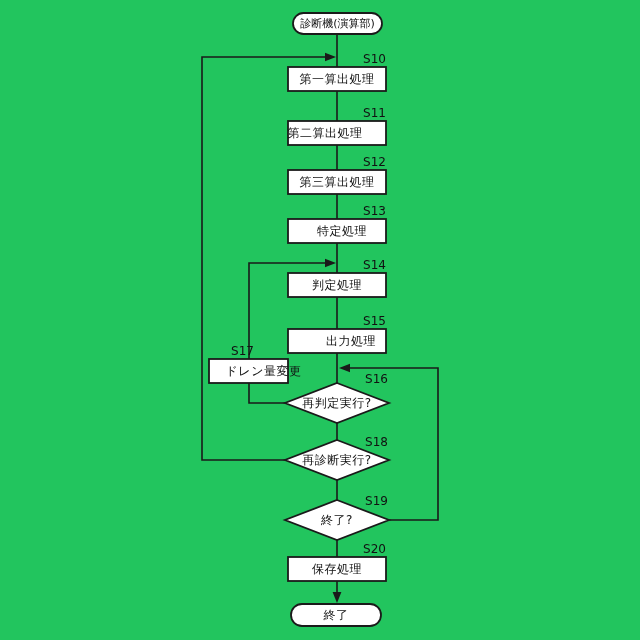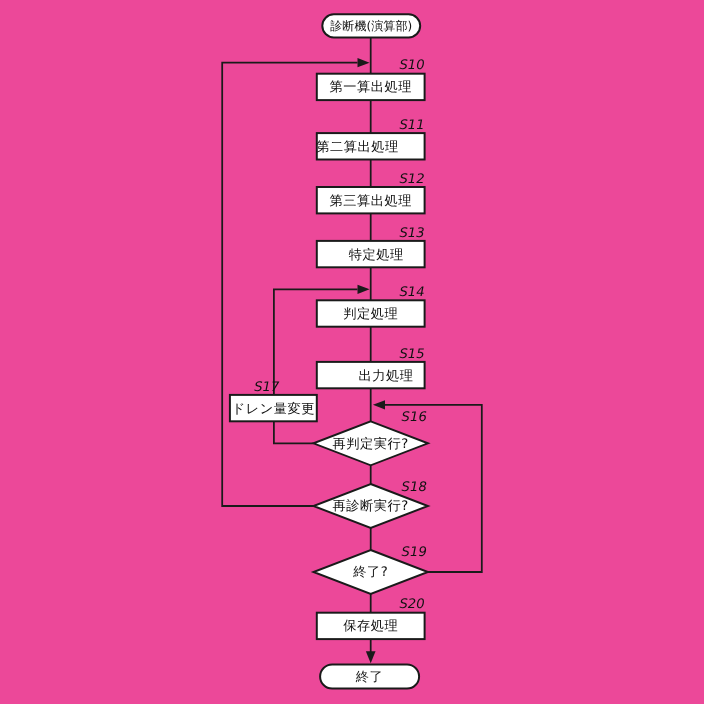--- a/index.html
+++ b/index.html
@@ -1,20 +1,20 @@
 <!DOCTYPE html>
 <html><head>
 <meta charset="utf-8">
 <style>
   html, body { margin: 0; padding: 0; background: #ffffff; }
   .stage {
     position: relative;
     width: 640px;
     height: 640px;
-    background: #ec4899;
+    background: #22c55e;
     font-family: "DejaVu Sans", "Liberation Sans", sans-serif;
     color: #111111;
     overflow: hidden;
   }
   .stage svg { position: absolute; left: 0; top: 0; }
   .nlabel {
     position: absolute;
     display: flex;
     align-items: center;
     justify-content: center;
@@ -26,21 +26,20 @@
   .nlabel.small { font-size: 11px; letter-spacing: 0; }
   .step {
     position: absolute;
     width: 44px;
     height: 15px;
     line-height: 15px;
     font-size: 12px;
     text-align: right;
     color: #111111;
     white-space: nowrap;
-    font-style: italic;
   }
   .step.left { text-align: right; }
 </style>
 </head>
 <body>
 
 <div class="stage">
 
   <svg width="640" height="640" viewBox="0 0 640 640">
 
@@ -87,21 +86,21 @@
   </svg>
 
   <div class="nlabel small" style="left:293px; top:13px;  width:89px; height:21px;">診断機(演算部)</div>
   <div class="nlabel" style="left:288px; top:67px;  width:98px; height:24px;">第一算出処理</div>
   <div class="nlabel" style="left:276px; top:121px; width:98px; height:24px;">第二算出処理</div>
   <div class="nlabel" style="left:288px; top:170px; width:98px; height:24px;">第三算出処理</div>
   <div class="nlabel" style="left:288px; top:219px; width:108px; height:24px;">特定処理</div>
   <div class="nlabel" style="left:288px; top:273px; width:98px; height:24px;">判定処理</div>
   <div class="nlabel" style="left:288px; top:329px; width:98px; height:24px;padding-left:14px;">出力処理</div>
   <div class="nlabel" style="left:285px; top:383px; width:104px; height:40px;">再判定実行?</div>
-  <div class="nlabel" style="left:200px; top:359px; width:97px; height:24px;">ドレン量変更</div>
+  <div class="nlabel" style="left:215px; top:359px; width:97px; height:24px;">ドレン量変更</div>
   <div class="nlabel" style="left:285px; top:440px; width:104px; height:40px;">再診断実行?</div>
   <div class="nlabel" style="left:285px; top:500px; width:104px; height:40px;">終了?</div>
   <div class="nlabel" style="left:288px; top:557px; width:98px; height:24px;">保存処理</div>
   <div class="nlabel" style="left:291px; top:604px; width:90px; height:22px;">終了</div>
 
   <div class="step" style="left:342px; top:52px;">S10</div>
   <div class="step" style="left:342px; top:106px;">S11</div>
   <div class="step" style="left:342px; top:155px;">S12</div>
   <div class="step" style="left:342px; top:204px;">S13</div>
   <div class="step" style="left:342px; top:258px;">S14</div>

